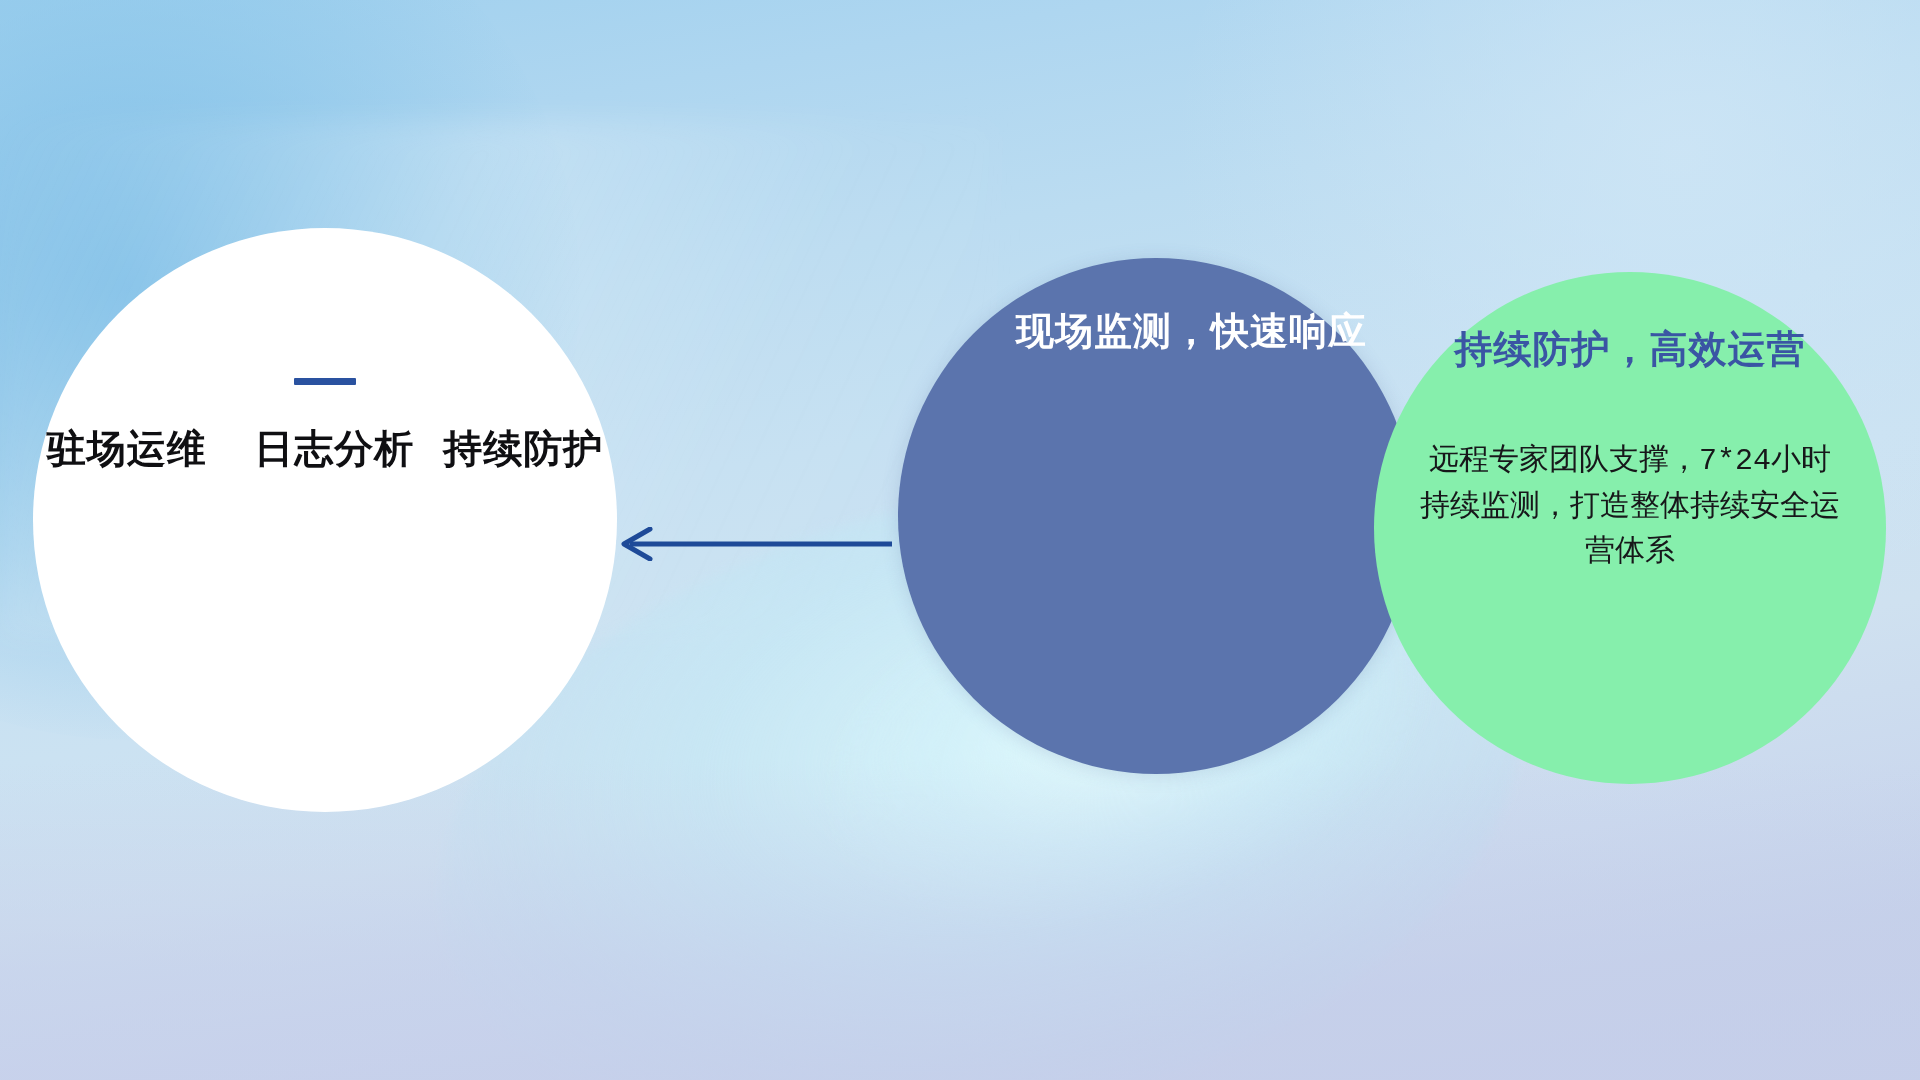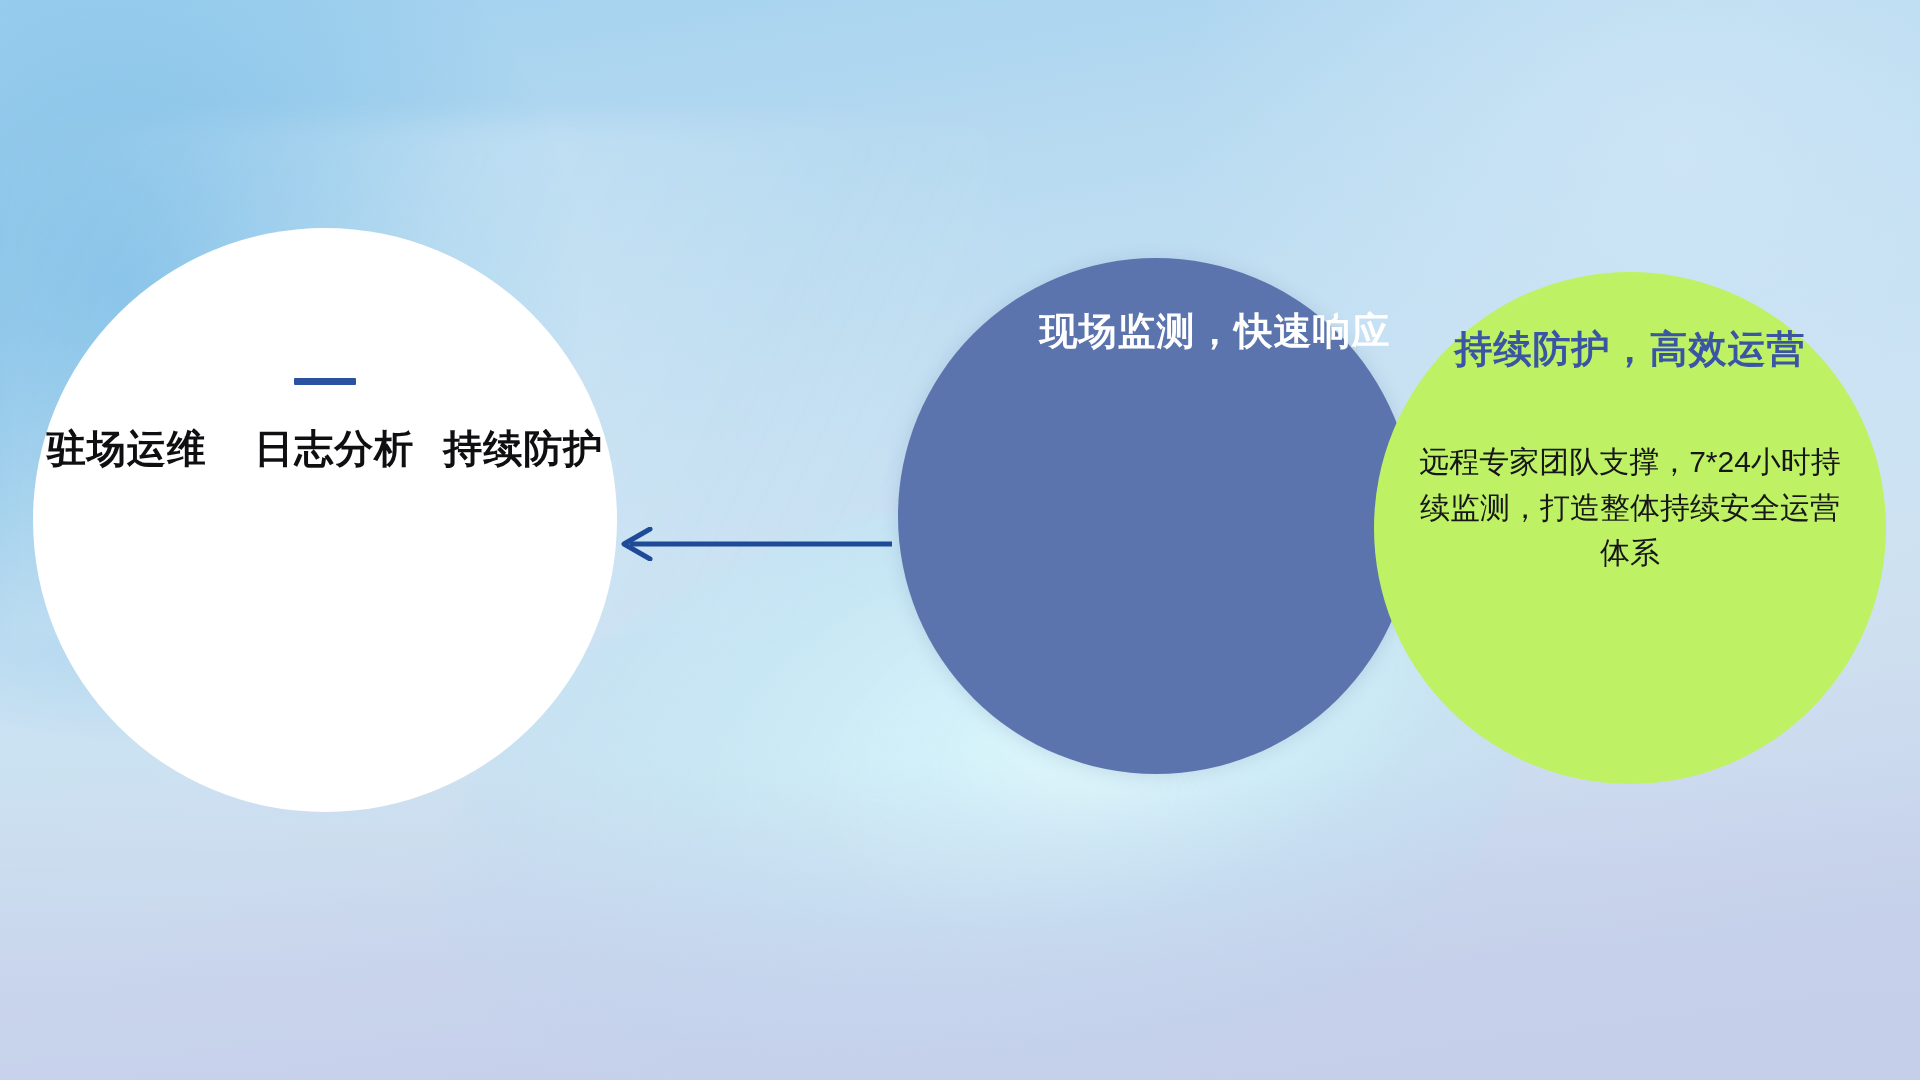--- a/index.html
+++ b/index.html
@@ -111,30 +111,29 @@
     padding-top: 150px;
   }
   .circle-mid {
     left: 898px;
     top: 258px;
     width: 516px;
     height: 516px;
     background: #5b74ad;
     display: flex;
     flex-direction: column;
-    align-items: center;
     padding-top: 48px;
     box-shadow: 0 2px 18px rgba(70,95,150,0.18);
   }
   .circle-right {
     left: 1374px;
     top: 272px;
     width: 512px;
     height: 512px;
-    background: #bef264;
+    background: #86efac;
     display: flex;
     flex-direction: column;
     align-items: center;
     padding-top: 52px;
   }
 
   
   .divider-dash {
     width: 62px;
     height: 7px;
@@ -184,20 +183,21 @@
     letter-spacing: 1px;
     white-space: nowrap;
   }
   .right-body {
     margin-top: 64px;
     width: 430px;
     font-size: 30px;
     line-height: 1.52;
     color: #17171a;
     text-align: center;
+    font-family: Liberation Mono, monospace;
   }
 
   
   .arrow {
     position: absolute;
     left: 604px;
     top: 527px;
     width: 290px;
     height: 34px;
   }

